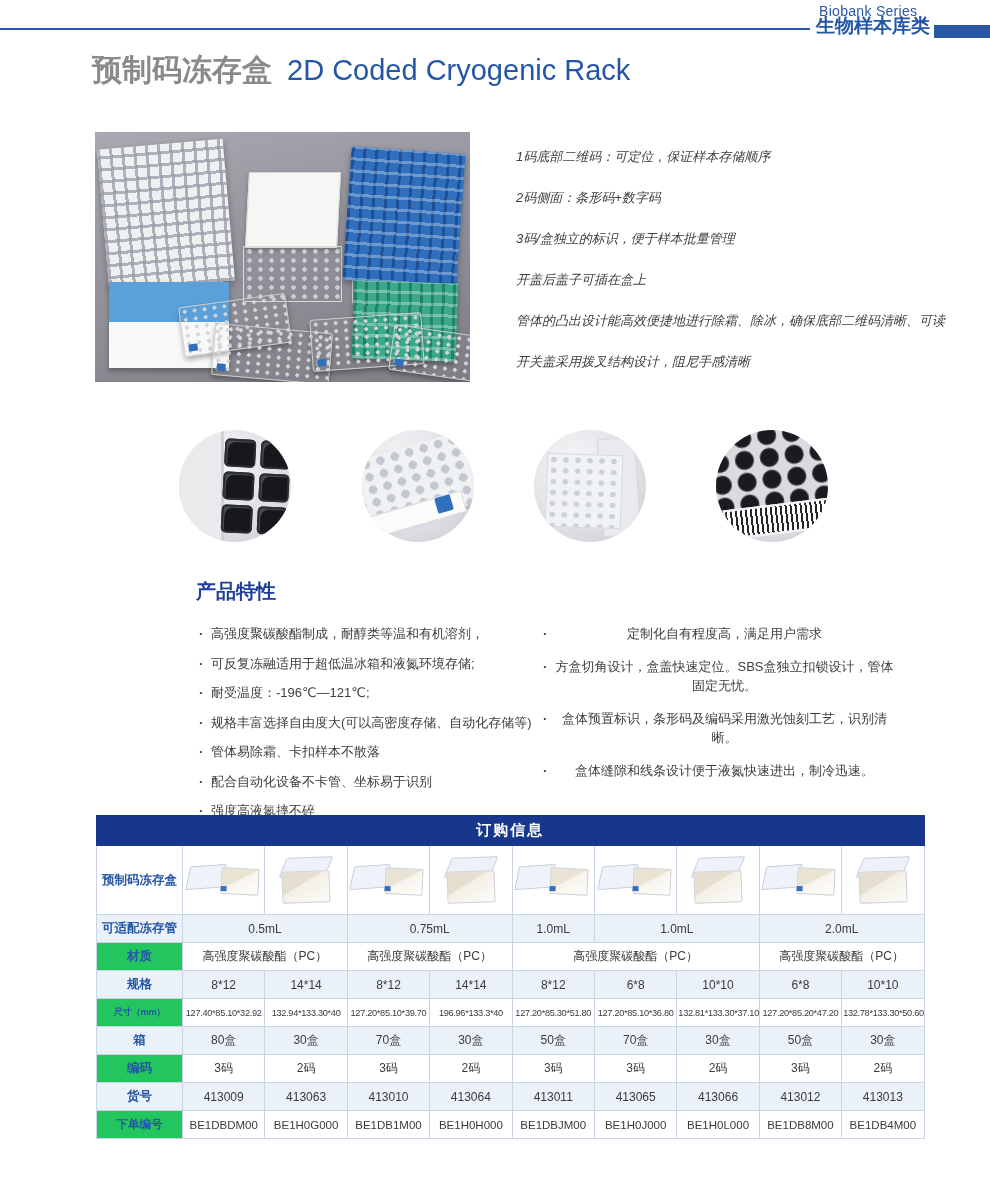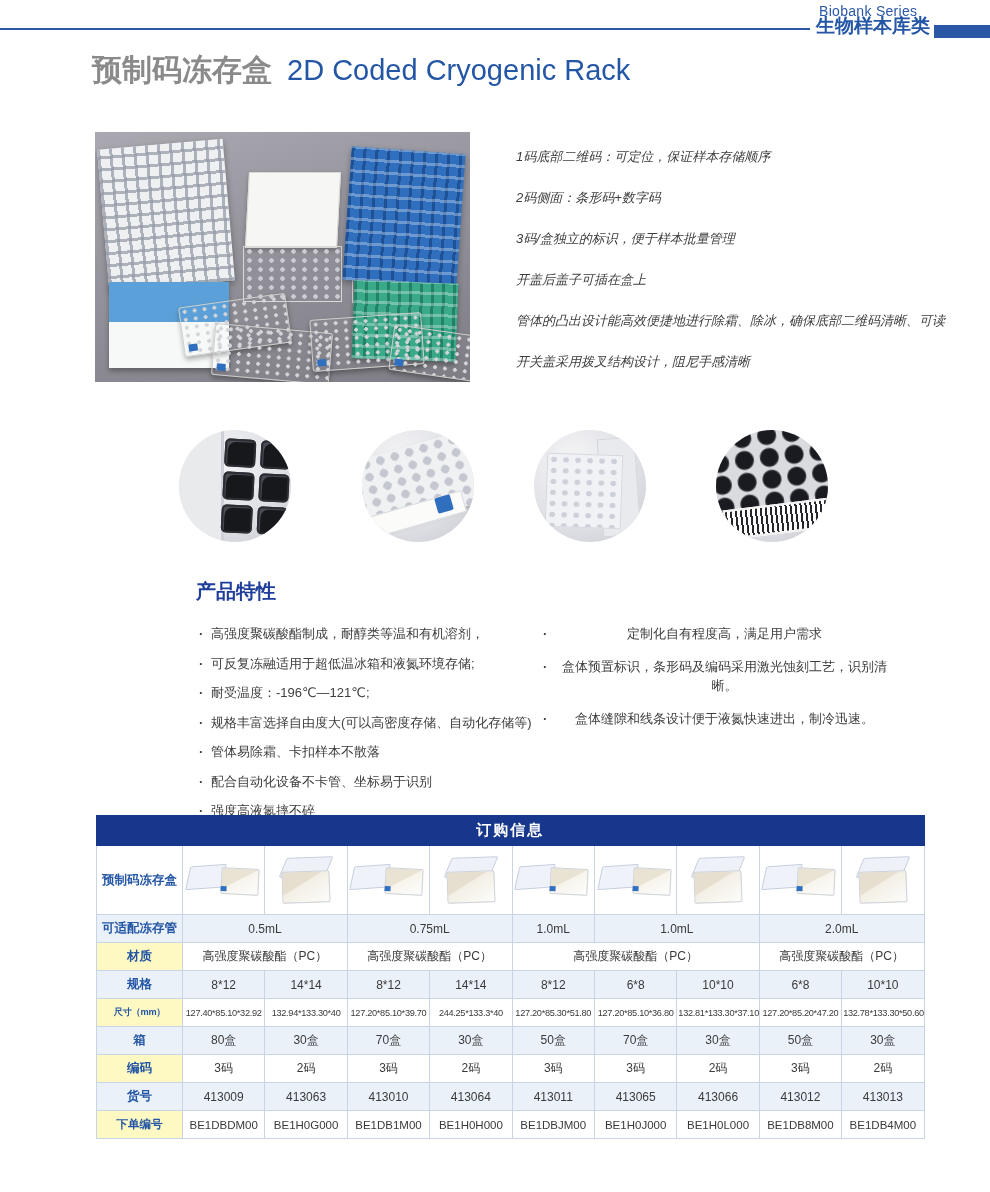--- a/index.html
+++ b/index.html
@@ -73,21 +73,21 @@
   .feat-left{left:186px;width:340px;}
   .feat-right{left:530px;width:352px;text-align:center;}
   .feat-col li{position:relative;padding-left:13px;font-size:13px;color:#3d3d3d;line-height:1.5;margin-bottom:10px;}
   .feat-right li{margin-bottom:13px;}
   .feat-col li::before{content:"\00B7";position:absolute;left:1px;top:0;font-weight:bold;color:#3d3d3d;}
   
   .order-table{position:absolute;left:96px;top:815px;width:828px;border-collapse:collapse;table-layout:fixed;}
   .order-table th.tbl-title{background:#17378c;color:#ffffff;font-size:15px;font-weight:bold;height:27px;letter-spacing:2px;border:1px solid #17378c;}
   .order-table td{border:1px solid #c9d4e4;text-align:center;vertical-align:middle;height:27px;padding:0 2px;font-size:12px;color:#3a3a3a;overflow:hidden;}
   .order-table tr.alt td{background:#ebf1f9;}
-  .order-table td.label-cell{color:#2456a6;font-weight:bold;font-size:12.5px;background:#fef9c3;}
+  .order-table td.label-cell{color:#2456a6;font-weight:bold;font-size:12.5px;background:#22c55e;}
   .order-table tr.alt td.label-cell{background:#ebf1f9;}
   .order-table tr.img-row td{height:68px;background:#ffffff;}
   .order-table tr.size-row td{font-size:9.2px;letter-spacing:-.3px;padding:0 1px;}
   .order-table tr.order-row td{font-size:11.5px;text-align:center;}
   
   .thumb{width:74px;height:54px;margin:0 auto;position:relative;}
   .thumb .lid{position:absolute;left:1px;top:12px;width:34px;height:22px;background:rgba(219,227,242,.45);
     border:1px solid #c6cede;border-radius:2px;transform:skewX(-16deg) rotate(-4deg);}
   .thumb .box{position:absolute;right:2px;top:15px;width:36px;height:25px;border:1px solid #cfd2d8;border-radius:2px;
     background:linear-gradient(150deg,#e9e3d4 0 45%,#f7f4ec 46%,#fdfdfb);transform:rotate(3deg);}
@@ -164,20 +164,21 @@
   <li>高强度聚碳酸酯制成，耐醇类等温和有机溶剂，</li>
   <li>可反复冻融适用于超低温冰箱和液氮环境存储;</li>
   <li>耐受温度：-196℃—121℃;</li>
   <li>规格丰富选择自由度大(可以高密度存储、自动化存储等)</li>
   <li>管体易除霜、卡扣样本不散落</li>
   <li>配合自动化设备不卡管、坐标易于识别</li>
   <li>强度高液氮摔不碎</li>
 </ul>
 <ul class="feat-col feat-right">
   <li>定制化自有程度高，满足用户需求</li>
+  <li>方盒切角设计，盒盖快速定位。SBS盒独立扣锁设计，管体固定无忧。</li>
   <li>盒体预置标识，条形码及编码采用激光蚀刻工艺，识别清晰。</li>
   <li>盒体缝隙和线条设计便于液氮快速进出，制冷迅速。</li>
 </ul>
 
 <table class="order-table">
   <colgroup>
     <col style="width:86px">
     <col span="9" style="width:82.4px">
   </colgroup>
   <tbody>
@@ -266,21 +267,21 @@
     <td>6*8</td>
     <td>10*10</td>
     <td>6*8</td>
     <td>10*10</td>
   </tr>
   <tr class="size-row">
     <td class="label-cell">尺寸（mm）</td>
     <td>127.40*85.10*32.92</td>
     <td>132.94*133.30*40</td>
     <td>127.20*85.10*39.70</td>
-    <td>244.25*133.3*40</td>
+    <td>196.96*133.3*40</td>
     <td>127.20*85.30*51.80</td>
     <td>127.20*85.10*36.80</td>
     <td>132.81*133.30*37.10</td>
     <td>127.20*85.20*47.20</td>
     <td>132.78*133.30*50.60</td>
   </tr>
   <tr class="alt">
     <td class="label-cell">箱</td>
     <td>80盒</td>
     <td>30盒</td>

